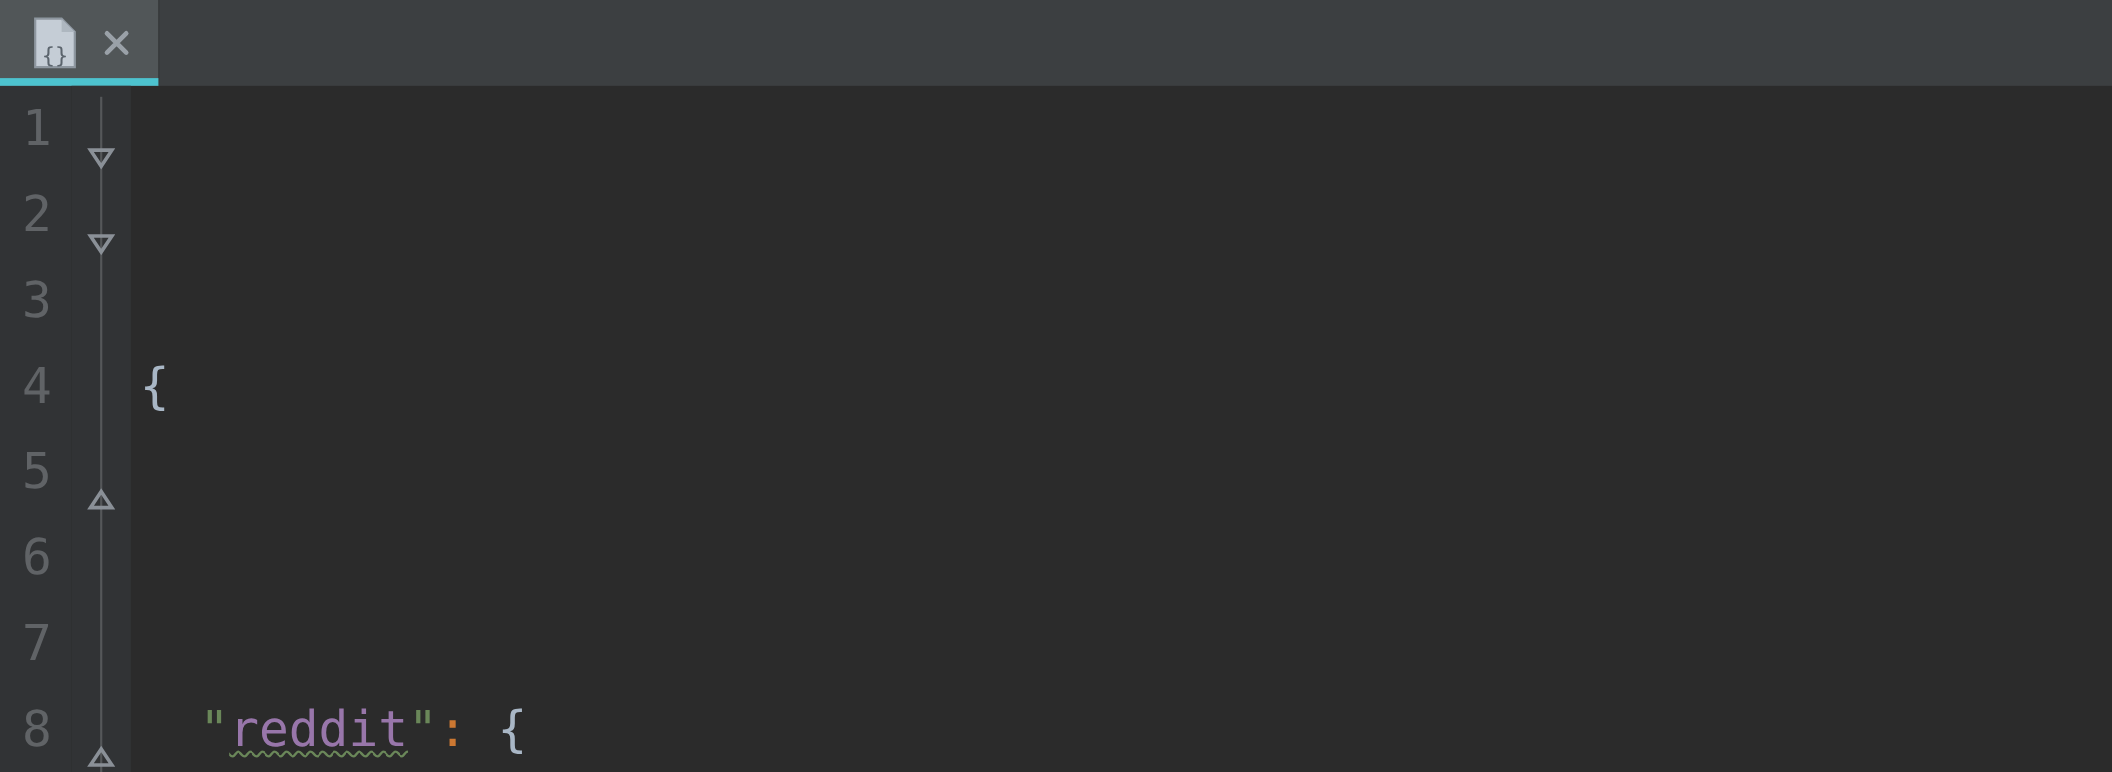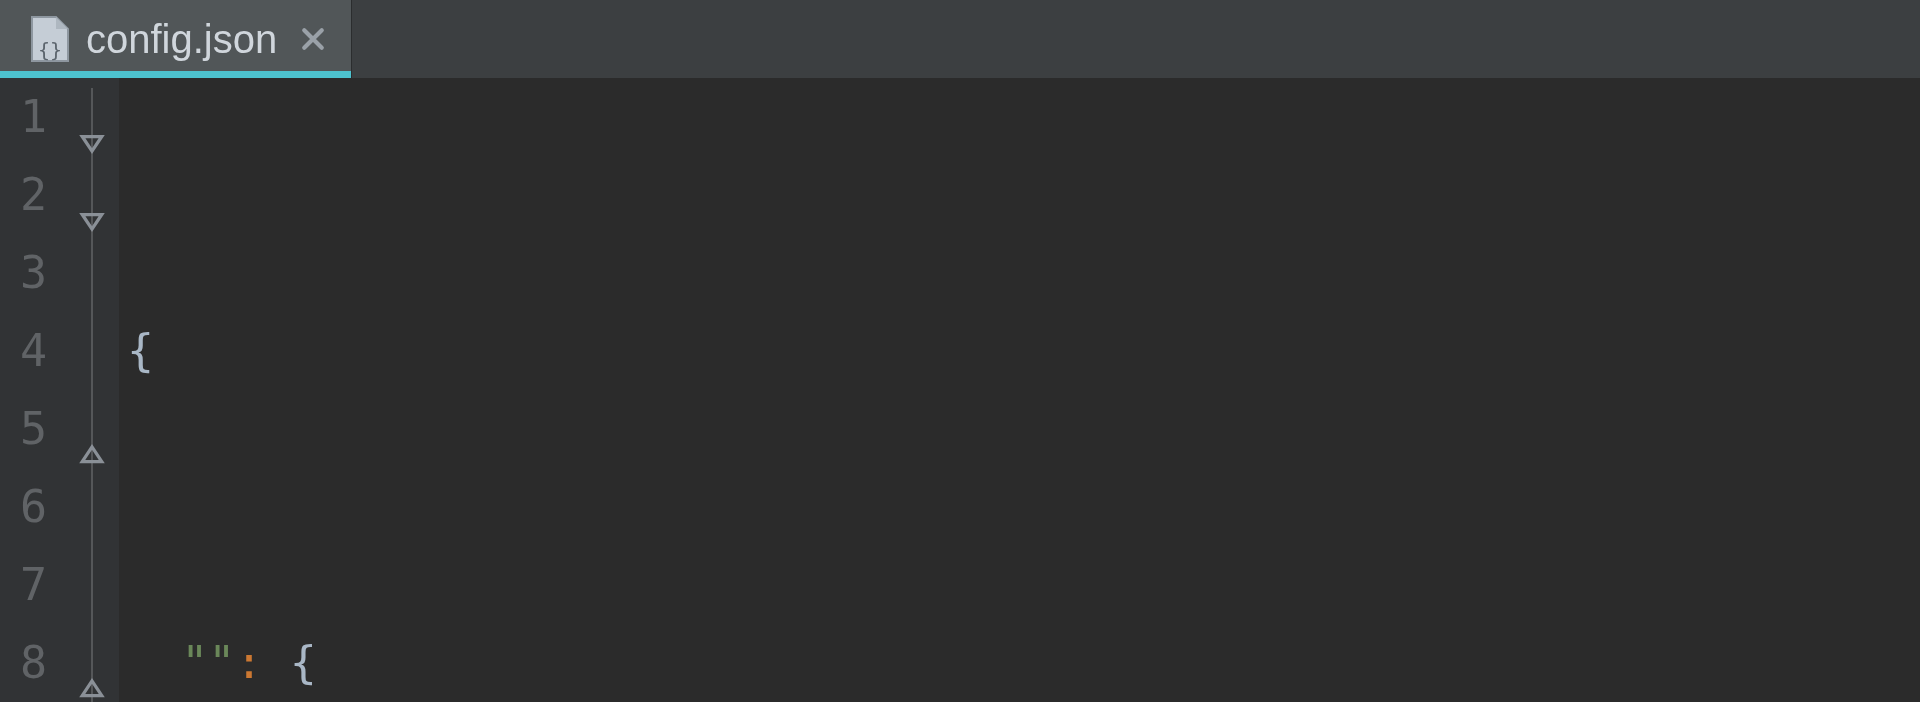--- a/index.html
+++ b/index.html
@@ -127,21 +127,20 @@
 
 <div class="tabbar">
   <div class="tab">
     <span class="file-icon">
       <svg viewBox="0 0 42 48">
         <path d="M4 2 H28 L40 14 V46 H4 Z" fill="#c5cdd6" stroke="#8e97a0" stroke-width="2"></path>
         <path d="M28 2 V14 H40 Z" fill="#aeb7c0"></path>
         <text x="10" y="42" font-size="20" font-family="monospace" fill="#5b646d">{}</text>
       </svg>
     </span>
-    <span class="tab-label">config.json</span>
     <span class="close-icon" title="Close">
       <svg viewBox="0 0 16 16">
           <path d="M3 3 L13 13 M13 3 L3 13" stroke="#9aa1a8" stroke-width="2.4" stroke-linecap="round"></path>
         </svg>
     </span>
   </div>
 </div>
 
 <div class="editor">
 
@@ -172,21 +171,21 @@
         </svg></span>
   </div>
 
   <div class="code">
 
     <div class="code-line">
       <span class="tok-brace">{</span>
     </div>
 
     <div class="code-line i2">
-      <span class="tok-quote">"</span><span class="tok-quote">"</span><span class="tok-colon">:</span><span> </span><span class="tok-brace">{</span>
+      <span class="tok-quote">"</span><span class="tok-key typo">reddit</span><span class="tok-quote">"</span><span class="tok-colon">:</span><span> </span><span class="tok-brace">{</span>
     </div>
 
     
 
     
 
     
 
     
 

